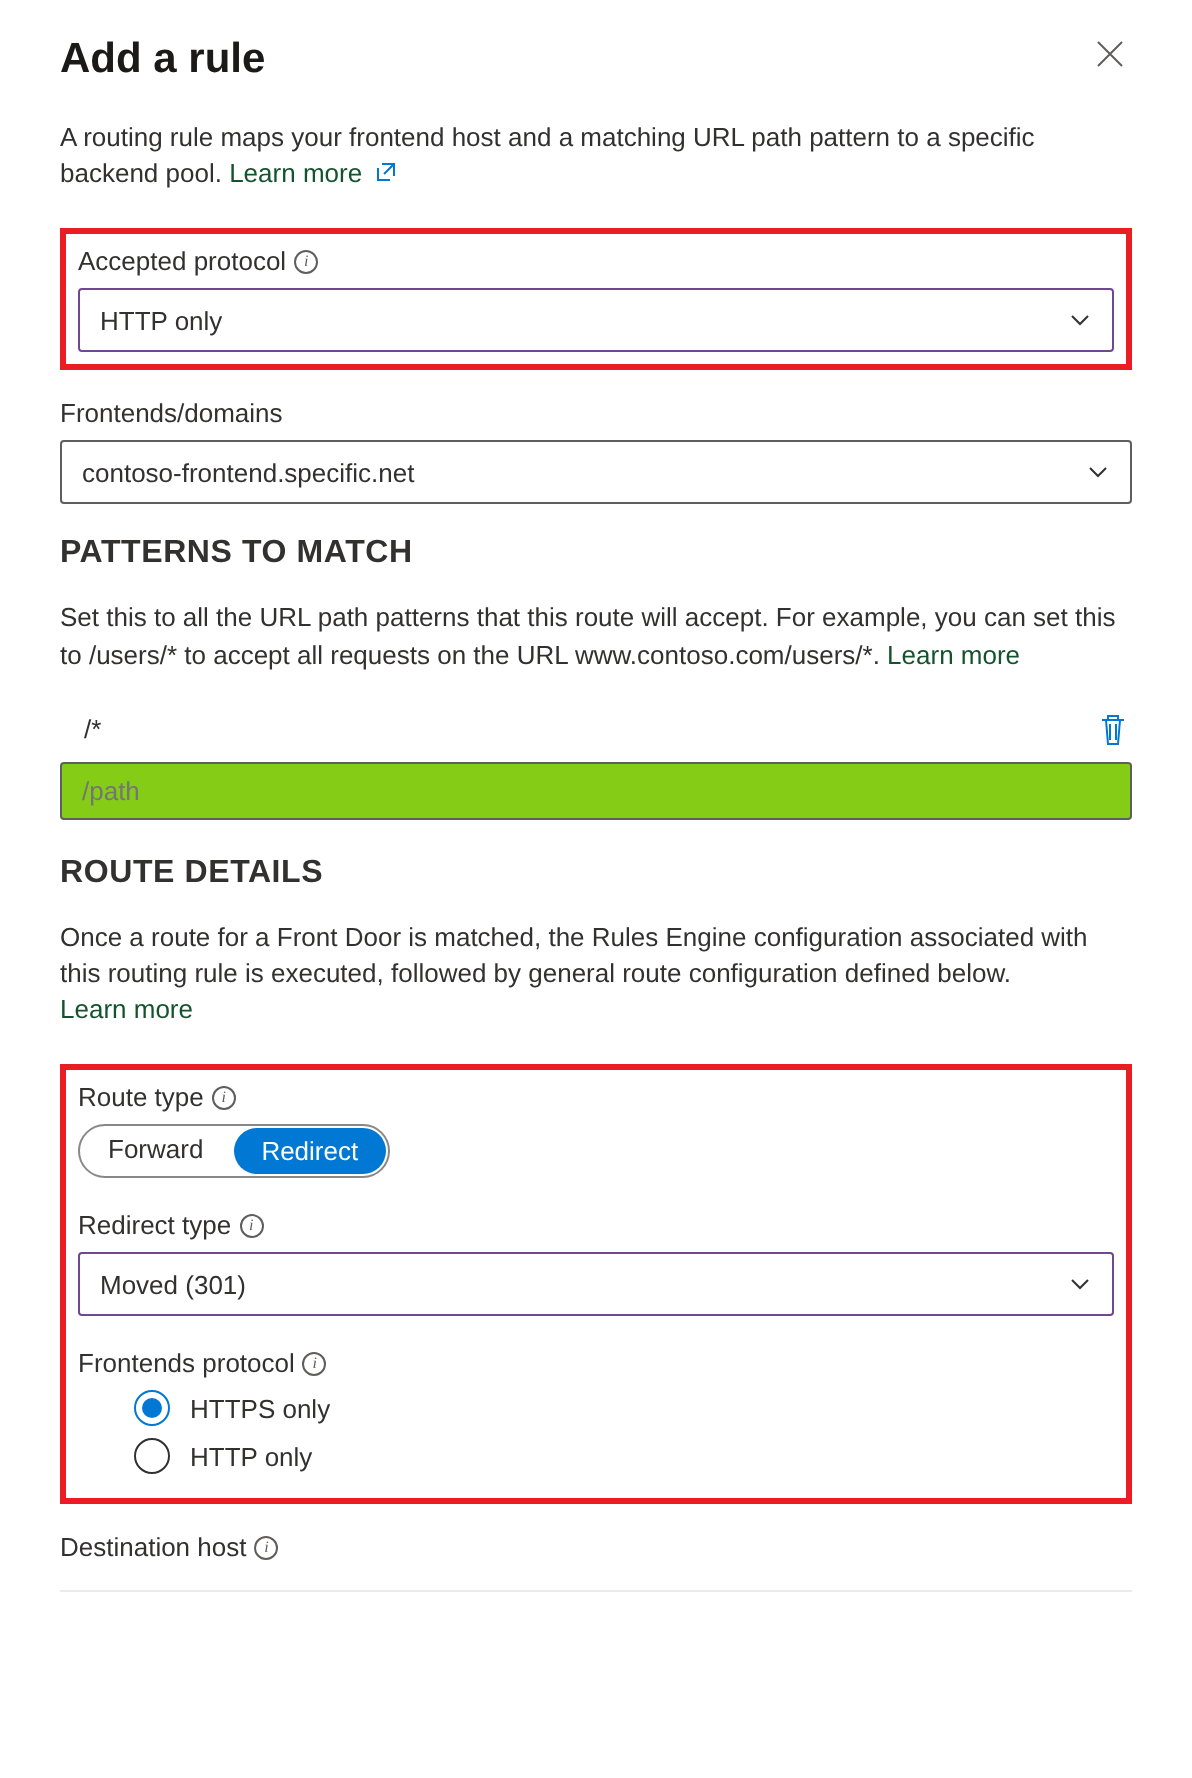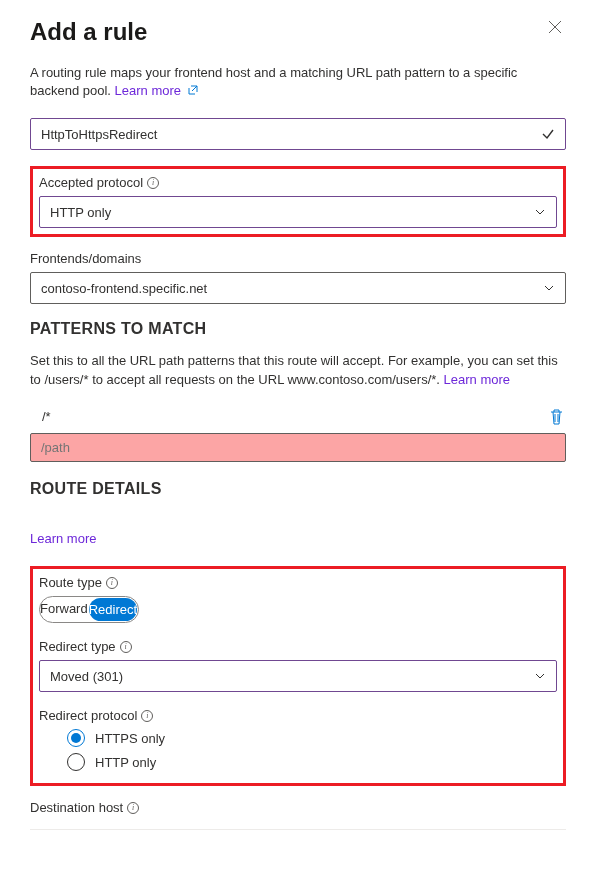--- a/index.html
+++ b/index.html
@@ -5,24 +5,24 @@
 * { box-sizing: border-box; margin: 0; padding: 0; }
 body {
   font-family: "Segoe UI", -apple-system, sans-serif;
   font-size: 13px;
   color: #323130;
   background: #fff;
   width: 596px;
   padding: 18px 30px;
 }
 .header { display: flex; justify-content: space-between; align-items: start; margin-bottom: 18px; }
-.title { font-size: 24px; font-weight: 600; color: #1b1a19; }
+.title { font-size: 21px; font-weight: 600; color: #1b1a19; }
 .close-x { font-size: 16px; color: #605e5c; cursor: pointer; line-height: 1; padding: 2px 4px; }
 .intro { font-size: 13px; line-height: 1.4; margin-bottom: 18px; }
-.link { color: #6d28d9; text-decoration: none; cursor: pointer; }
+.link { color: #14532d; text-decoration: none; cursor: pointer; }
 .ext-icon svg { display: inline-block; vertical-align: -1px; margin-left: 2px; }
 .field { margin-bottom: 16px; }
 .field-label { font-size: 13px; margin-bottom: 6px; display: flex; align-items: center; gap: 4px; }
 .req { color: #a4262c; }
 .info-icon { width: 12px; height: 12px; border: 1px solid #605e5c; border-radius: 50%; display: inline-flex; align-items: center; justify-content: center; font-size: 8px; color: #605e5c; font-style: italic; font-family: serif; }
 .input-box {
   width: 100%; border: 1px solid #605e5c; border-radius: 2px;
   padding: 5px 30px 5px 10px; font-size: 13px; position: relative;
   height: 32px; display: flex; align-items: center; background: #fff;
 }
@@ -31,24 +31,24 @@
 .input-box .check { position: absolute; right: 10px; top: 50%; transform: translateY(-50%); }
 .chev svg, .check svg { display: block; }
 .highlight-red { border: 3px solid #ec1c24; padding: 6px; margin-bottom: 14px; }
 .section-title { text-transform: uppercase; font-weight: 600; letter-spacing: .3px; font-size: 16px; margin: 6px 0 14px; }
 .patterns-row { display: flex; align-items: center; gap: 6px; margin-bottom: 6px; }
 .pattern-text { flex: 1; padding-left: 12px; }
 .trash-icon { color: #0078d4; cursor: pointer; padding: 2px; }
 .trash-icon svg { display:block; }
 .text-input {
   width: 100%; border: 1px solid #605e5c; border-radius: 2px;
-  padding: 6px 10px; font-size: 13px; background: #fca5a5; color: #605e5c;
+  padding: 6px 10px; font-size: 13px; background: #84cc16; color: #605e5c;
 }
 .pill-group { display: inline-flex; border: 1px solid #8a8886; border-radius: 16px; overflow: hidden; }
-.pill { padding: 4px 0; cursor: pointer; font-size: 13px; }
+.pill { padding: 4px 14px; cursor: pointer; font-size: 13px; }
 .pill.selected { background: #0078d4; color: #fff; border-radius: 14px; margin: 1px; }
 .radio-row { display: flex; align-items: center; gap: 10px; margin: 6px 0; cursor: pointer; padding-left: 28px; }
 .radio-outer { width: 18px; height: 18px; border: 1px solid #323130; border-radius: 50%; display: inline-flex; align-items: center; justify-content: center; }
 .radio-outer.checked { border-color: #0078d4; border-width: 1px; }
 .radio-inner { width: 10px; height: 10px; border-radius: 50%; background: #0078d4; }
 .hr { border: none; border-top: 1px solid #edebe9; margin: 14px 0 10px; }
 </style>
 </head>
 <body>
 
@@ -70,28 +70,20 @@
     <span class="ext-icon">
       <svg width="12" height="12" viewBox="0 0 12 12">
           <path d="M4 2h6v6M10 2L5 7M8 10H2V4" stroke="#0078d4" fill="none" stroke-width="1"></path>
         </svg>
     </span>
   </a>
 </div>
 
 
 <div class="field">
-  <div class="input-box validated">
-    <span>HttpToHttpsRedirect</span>
-    <span class="check">
-      <svg width="14" height="14" viewBox="0 0 14 14">
-          <path d="M2 7 L6 11 L12 3" stroke="#323130" stroke-width="1.4" fill="none"></path>
-        </svg>
-    </span>
-  </div>
 </div>
 
 
 <div class="highlight-red">
   <div class="field" style="margin-bottom:0">
     <div class="field-label">
       <span>Accepted protocol</span>
       <span class="info-icon">i</span>
     </div>
     <div class="input-box validated">
@@ -132,21 +124,21 @@
     <svg width="15" height="16" viewBox="0 0 15 16">
         <path d="M2 3h11M5 3V1h5v2M4 3l1 12h5l1-12M6 5v8M9 5v8" stroke="#0078d4" stroke-width="1" fill="none"></path>
       </svg>
   </div>
 </div>
 <input class="text-input" placeholder="/path" style="">
 
 
 <div class="section-title" style="margin-top:18px">Route details</div>
 <div class="intro">
-  <br>
+  <span>Once a route for a Front Door is matched, the Rules Engine configuration associated with this routing rule is executed, followed by general route configuration defined below. </span><br>
   <a class="link">Learn more</a>
 </div>
 
 <div class="highlight-red">
 
   <div class="field">
     <div class="field-label">
       <span>Route type</span>
       <span class="info-icon">i</span>
     </div>
@@ -166,21 +158,21 @@
       <span class="chev">
         <svg width="12" height="12" viewBox="0 0 12 12">
             <path d="M2 4 L6 8 L10 4" stroke="#323130" stroke-width="1" fill="none"></path>
           </svg>
       </span>
     </div>
   </div>
 
   <div class="field" style="margin-bottom:4px">
     <div class="field-label">
-      <span>Redirect protocol</span>
+      <span>Frontends protocol</span>
       <span class="info-icon">i</span>
     </div>
     <div class="radio-row">
       <span class="radio-outer checked">
           <span class="radio-inner"></span>
         </span>
       <span>HTTPS only</span>
     </div>
     <div class="radio-row">
       <span class="radio-outer"></span>

